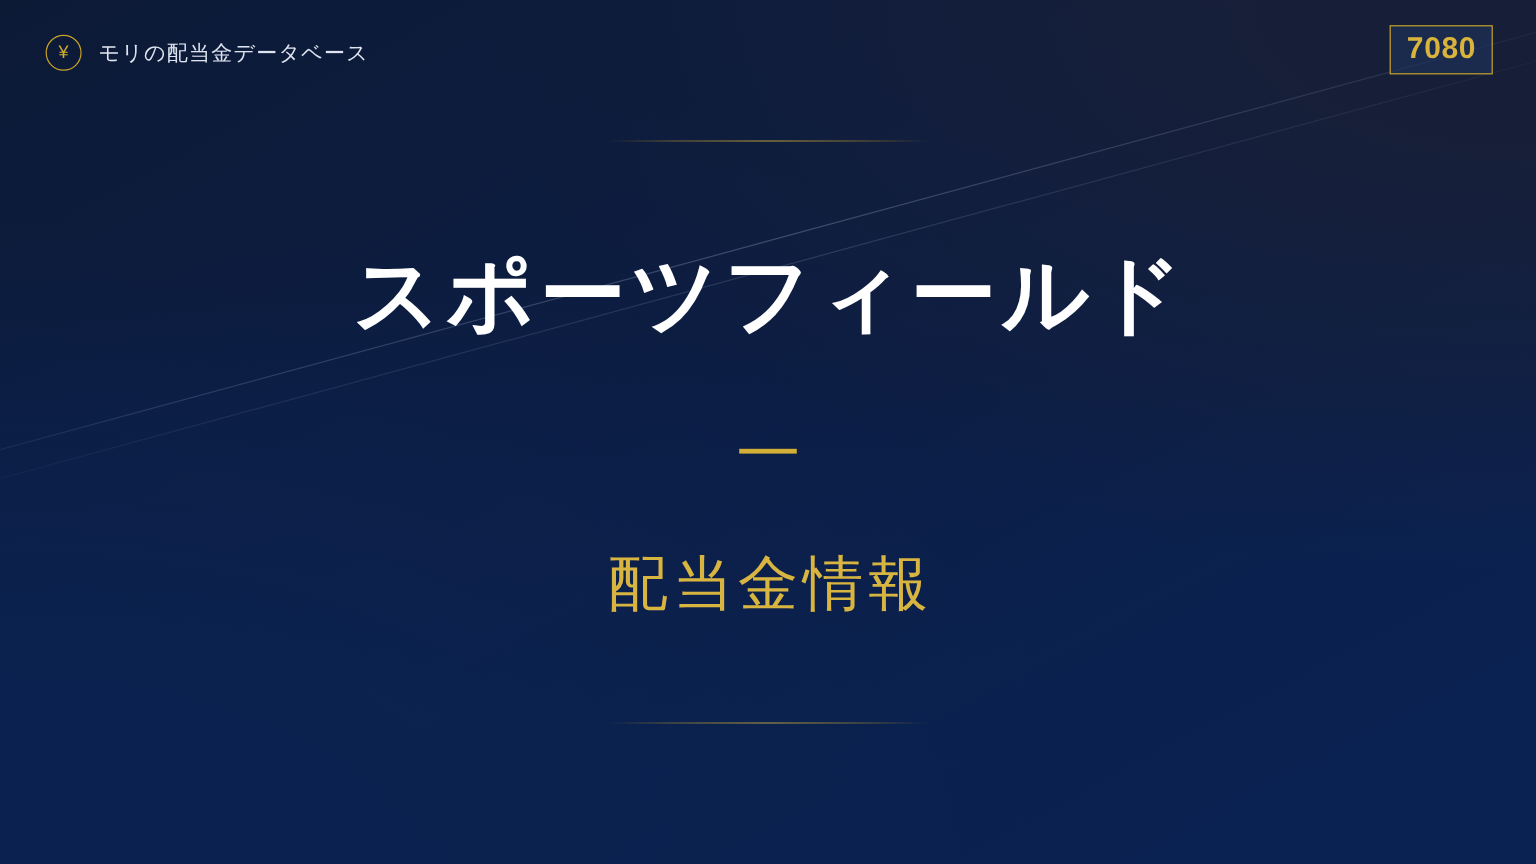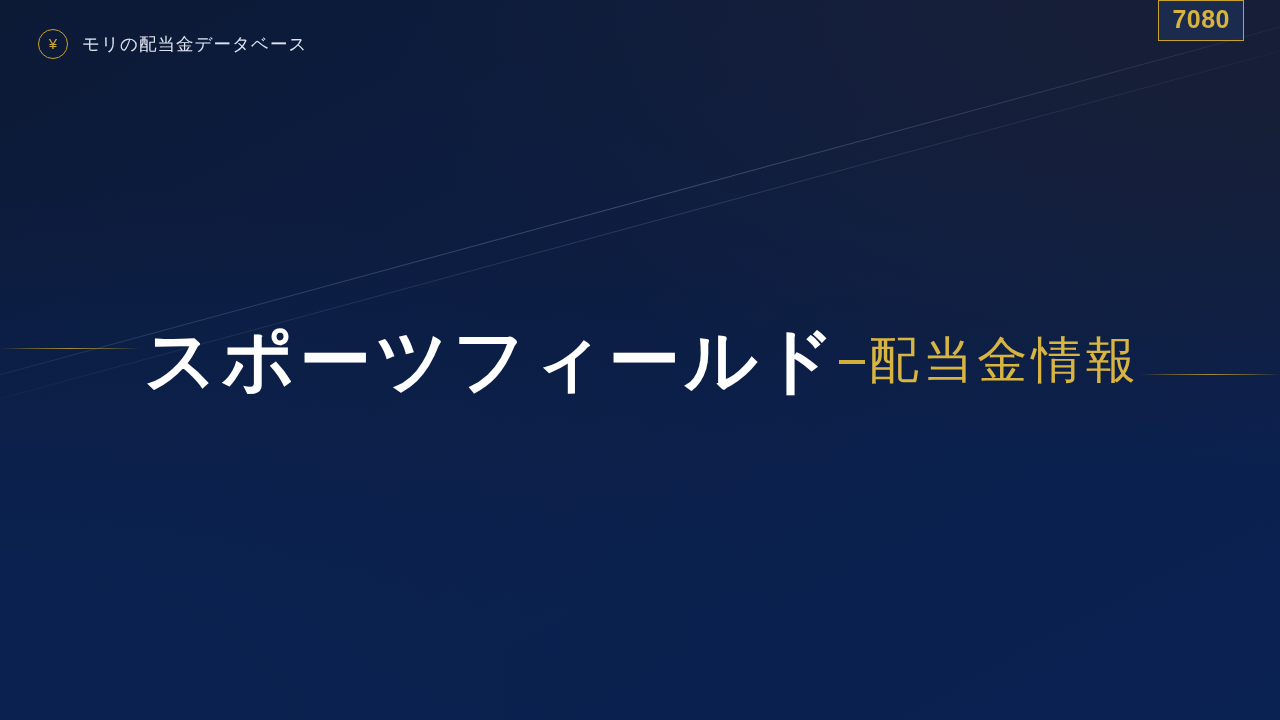--- a/index.html
+++ b/index.html
@@ -106,32 +106,34 @@
     margin-left: auto;
     border: 1.5px solid #c9a227;
     background: rgba(30,52,96,0.55);
     color: #d9b43c;
     font-size: 25px;
     font-weight: 700;
     letter-spacing: 0.02em;
     line-height: 1;
     padding: 6px 13px 8px 13px;
     align-self: flex-start;
+    margin-top: 21px;
   }
 
   
   .center {
     position: absolute;
     top: 0; left: 0;
     width: 1280px;
     height: 720px;
     display: flex;
-    flex-direction: row;
+    flex-direction: column;
     align-items: center;
     justify-content: center;
+    gap: 20px;
   }
   .rule {
     width: 268px;
     height: 1px;
     background: linear-gradient(90deg,
         rgba(201,162,39,0.00) 0%,
         rgba(201,162,39,0.42) 20%,
         rgba(214,178,60,0.72) 50%,
         rgba(201,162,39,0.42) 80%,
         rgba(201,162,39,0.00) 100%);

